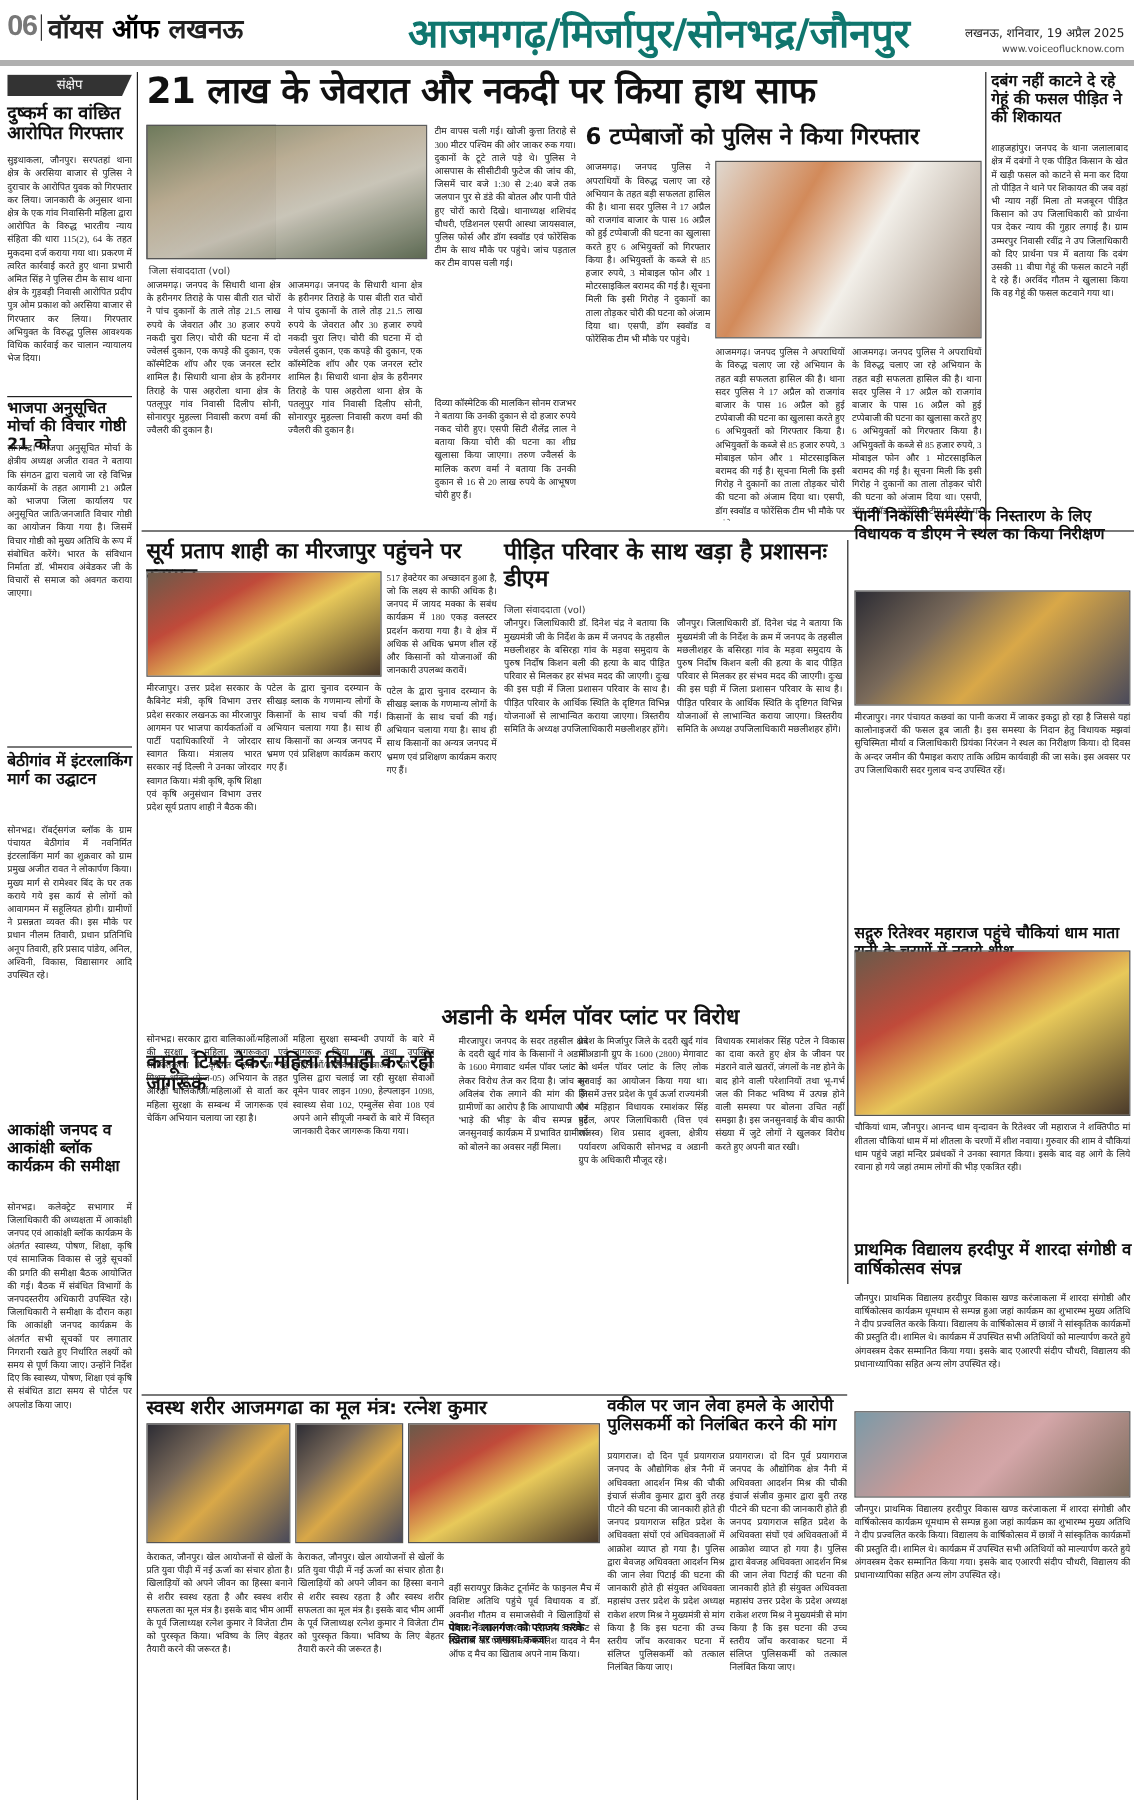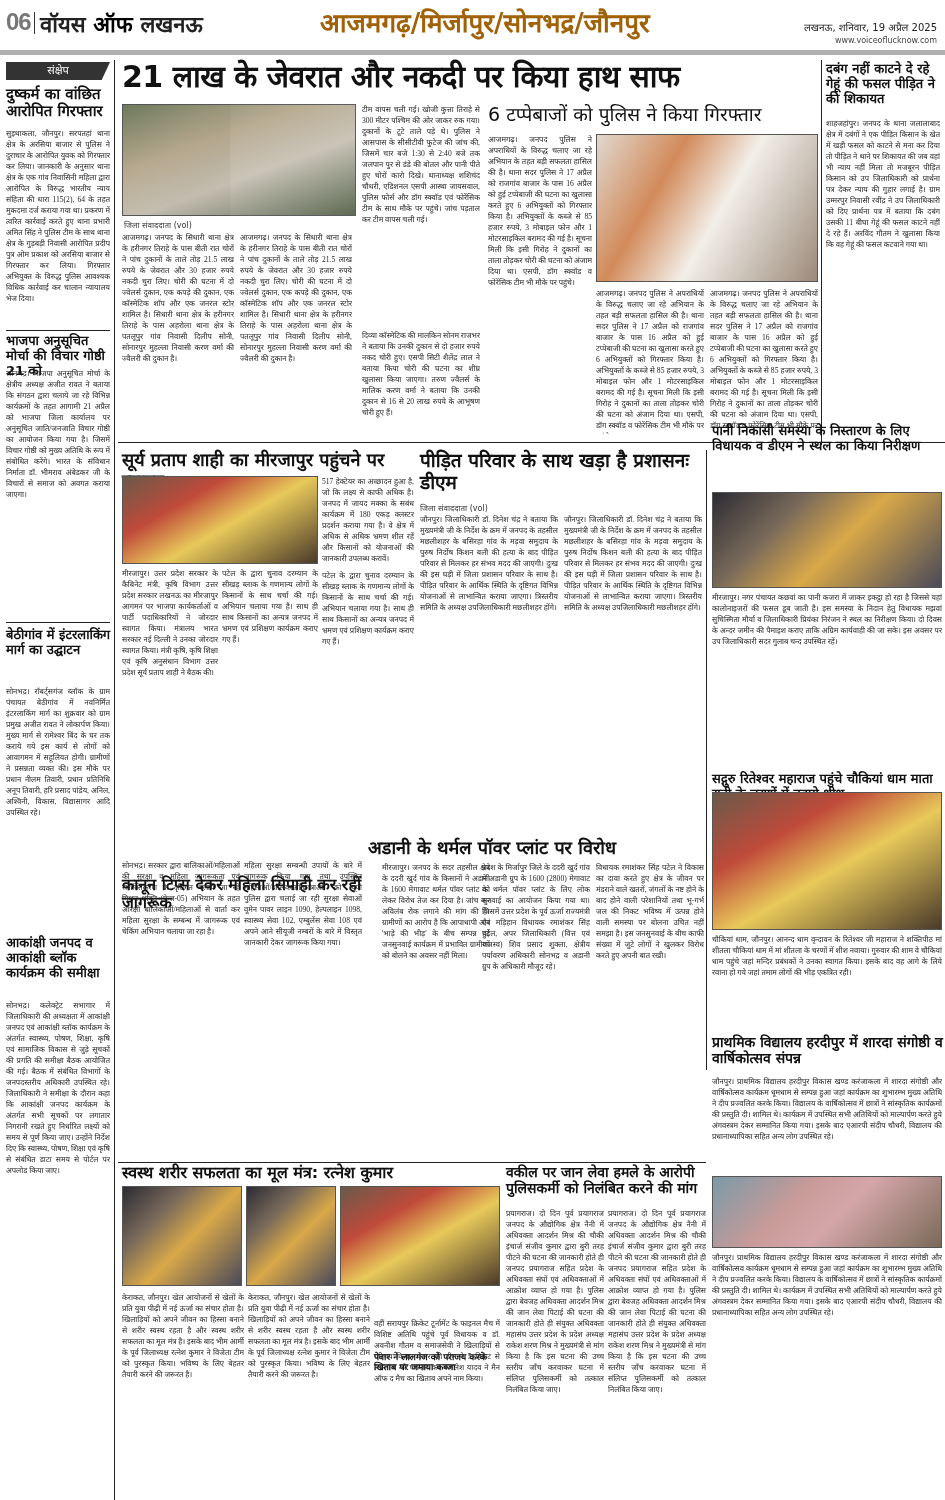--- a/index.html
+++ b/index.html
@@ -3,21 +3,21 @@
 <meta charset="utf-8">
 <style>
 *{box-sizing:border-box;margin:0;padding:0}
 body{width:945px;height:1500px;background:#fff;font-family:"DejaVu Sans",sans-serif;color:#111;position:relative;overflow:hidden}
 .abs{position:absolute}
 .masthead{left:0;top:0;width:945px;height:52px}
 .pgno{left:6px;top:8px;font-size:24px;font-weight:bold;color:#777;font-family:"Liberation Sans",sans-serif;letter-spacing:-1px}
 .pgsep{left:34px;top:12px;width:1px;height:22px;background:#333}
 .brand{left:40px;top:8px;font-size:22px;font-weight:bold;color:#222}
 .brand .mid{color:#000000}
-.region{left:320px;top:4px;font-size:26px;font-weight:bold;color:#a16207}
+.region{left:340px;top:4px;font-size:33px;font-weight:bold;color:#0f766e}
 .dateline{right:8px;top:20px;font-size:10px;color:#222}
 .web{right:8px;top:36px;font-size:8px;color:#444}
 .rule{left:0;top:50px;width:945px;height:5px;background:#b0b0b0}
 .colsep{width:1px;background:#222}
 .tag{left:6px;top:62px;width:104px;height:18px;background:#333;color:#fff;font-size:11px;text-align:center;line-height:18px;clip-path:polygon(0 0,100% 0,92% 100%,0 100%)}
 .hd{font-weight:bold;color:#111;line-height:1.15}
 .body{font-size:7.6px;line-height:11px;color:#222;text-align:justify;overflow:hidden;font-family:Liberation Serif, serif}
 .photo{background:linear-gradient(135deg,#8a7a6a,#c9b59a 40%,#6b5d52 70%,#a89a88);border:1px solid #555}
 .photo.b{background:linear-gradient(160deg,#6d7a5c,#b7a98f 35%,#c7c2b5 60%,#55624a)}
 .photo.c{background:linear-gradient(120deg,#e0d8cf,#d28a5a 30%,#f2efe9 55%,#9c8a7a)}
@@ -62,21 +62,21 @@
 
 <div class="abs hd" style="left:122px;top:60px;width:700px;font-size:30px;letter-spacing:-0.5px">21 लाख के जेवरात और नकदी पर किया हाथ साफ</div>
 <div class="abs photo" style="left:122px;top:104px;width:108px;height:112px"></div>
 <div class="abs photo b" style="left:122px;top:104px;width:234px;height:112px;opacity:0.95"></div>
 <div class="abs caption" style="left:124px;top:219px">जिला संवाददाता (vol)</div>
 <div class="abs body" style="left:122px;top:232px;width:112px;height:200px">आजमगढ़। जनपद के सिधारी थाना क्षेत्र के हरीनगर तिराहे के पास बीती रात चोरों ने पांच दुकानों के ताले तोड़ 21.5 लाख रुपये के जेवरात और 30 हजार रुपये नकदी चुरा लिए। चोरी की घटना में दो ज्वेलर्स दुकान, एक कपड़े की दुकान, एक कॉस्मेटिक शॉप और एक जनरल स्टोर शामिल है। सिधारी थाना क्षेत्र के हरीनगर तिराहे के पास अहरोला थाना क्षेत्र के पतलूपुर गांव निवासी दिलीप सोनी, सोनारपुर मुहल्ला निवासी करण वर्मा की ज्वैलरी की दुकान है।</div>
 <div class="abs body" style="left:240px;top:232px;width:112px;height:200px">आजमगढ़। जनपद के सिधारी थाना क्षेत्र के हरीनगर तिराहे के पास बीती रात चोरों ने पांच दुकानों के ताले तोड़ 21.5 लाख रुपये के जेवरात और 30 हजार रुपये नकदी चुरा लिए। चोरी की घटना में दो ज्वेलर्स दुकान, एक कपड़े की दुकान, एक कॉस्मेटिक शॉप और एक जनरल स्टोर शामिल है। सिधारी थाना क्षेत्र के हरीनगर तिराहे के पास अहरोला थाना क्षेत्र के पतलूपुर गांव निवासी दिलीप सोनी, सोनारपुर मुहल्ला निवासी करण वर्मा की ज्वैलरी की दुकान है।</div>
 <div class="abs body" style="left:362px;top:104px;width:118px;height:330px">टीम वापस चली गई। खोजी कुत्ता तिराहे से 300 मीटर पश्चिम की ओर जाकर रुक गया। दुकानों के टूटे ताले पड़े थे। पुलिस ने आसपास के सीसीटीवी फुटेज की जांच की, जिसमें चार बजे 1:30 से 2:40 बजे तक जलपान पुर से डंडे की बोतल और पानी पीते हुए चोरों कारो दिखे। थानाध्यक्ष शशिचंद चौधरी, एडिशनल एसपी आस्था जायसवाल, पुलिस फोर्स और डॉग स्क्वॉड एवं फोरेंसिक टीम के साथ मौके पर पहुंचे। जांच पड़ताल कर टीम वापस चली गई।</div>
 <div class="abs body" style="left:362px;top:330px;width:118px;height:100px;background:#fff">दिव्या कॉस्मेटिक की मालकिन सोनम राजभर ने बताया कि उनकी दुकान से दो हजार रुपये नकद चोरी हुए। एसपी सिटी शैलेंद्र लाल ने बताया किया चोरी की घटना का शीघ्र खुलासा किया जाएगा। तरुण ज्वैलर्स के मालिक करण वर्मा ने बताया कि उनकी दुकान से 16 से 20 लाख रुपये के आभूषण चोरी हुए हैं।</div>
 
-<div class="abs hd" style="left:488px;top:104px;width:330px;font-size:19px;font-weight:normal">6 टप्पेबाजों को पुलिस ने किया गिरफ्तार</div>
+<div class="abs hd" style="left:488px;top:104px;width:330px;font-size:19px;font-weight:bold">6 टप्पेबाजों को पुलिस ने किया गिरफ्तार</div>
 <div class="abs body" style="left:488px;top:134px;width:104px;height:300px">आजमगढ़। जनपद पुलिस ने अपराधियों के विरुद्ध चलाए जा रहे अभियान के तहत बड़ी सफलता हासिल की है। थाना सदर पुलिस ने 17 अप्रैल को राजगांव बाजार के पास 16 अप्रैल को हुई टप्पेबाजी की घटना का खुलासा करते हुए 6 अभियुक्तों को गिरफ्तार किया है। अभियुक्तों के कब्जे से 85 हजार रुपये, 3 मोबाइल फोन और 1 मोटरसाइकिल बरामद की गई है। सूचना मिली कि इसी गिरोह ने दुकानों का ताला तोड़कर चोरी की घटना को अंजाम दिया था। एसपी, डॉग स्क्वॉड व फोरेंसिक टीम भी मौके पर पहुंचे।</div>
 <div class="abs photo c" style="left:596px;top:134px;width:222px;height:148px"></div>
 <div class="abs body" style="left:596px;top:288px;width:108px;height:146px">आजमगढ़। जनपद पुलिस ने अपराधियों के विरुद्ध चलाए जा रहे अभियान के तहत बड़ी सफलता हासिल की है। थाना सदर पुलिस ने 17 अप्रैल को राजगांव बाजार के पास 16 अप्रैल को हुई टप्पेबाजी की घटना का खुलासा करते हुए 6 अभियुक्तों को गिरफ्तार किया है। अभियुक्तों के कब्जे से 85 हजार रुपये, 3 मोबाइल फोन और 1 मोटरसाइकिल बरामद की गई है। सूचना मिली कि इसी गिरोह ने दुकानों का ताला तोड़कर चोरी की घटना को अंजाम दिया था। एसपी, डॉग स्क्वॉड व फोरेंसिक टीम भी मौके पर पहुंचे।</div>
 <div class="abs body" style="left:710px;top:288px;width:108px;height:146px">आजमगढ़। जनपद पुलिस ने अपराधियों के विरुद्ध चलाए जा रहे अभियान के तहत बड़ी सफलता हासिल की है। थाना सदर पुलिस ने 17 अप्रैल को राजगांव बाजार के पास 16 अप्रैल को हुई टप्पेबाजी की घटना का खुलासा करते हुए 6 अभियुक्तों को गिरफ्तार किया है। अभियुक्तों के कब्जे से 85 हजार रुपये, 3 मोबाइल फोन और 1 मोटरसाइकिल बरामद की गई है। सूचना मिली कि इसी गिरोह ने दुकानों का ताला तोड़कर चोरी की घटना को अंजाम दिया था। एसपी, डॉग स्क्वॉड व फोरेंसिक टीम भी मौके पर पहुंचे।</div>
 
 <div class="abs hd" style="left:826px;top:62px;width:118px;font-size:13px">दबंग नहीं काटने दे रहे गेहूं की फसल पीड़ित ने की शिकायत</div>
 <div class="abs body" style="left:826px;top:118px;width:114px;height:320px">शाहजहांपुर। जनपद के थाना जलालाबाद क्षेत्र में दबंगों ने एक पीड़ित किसान के खेत में खड़ी फसल को काटने से मना कर दिया तो पीड़ित ने थाने पर शिकायत की जब वहां भी न्याय नहीं मिला तो मजबूरन पीड़ित किसान को उप जिलाधिकारी को प्रार्थना पत्र देकर न्याय की गुहार लगाई है। ग्राम उम्मरपुर निवासी रवींद्र ने उप जिलाधिकारी को दिए प्रार्थना पत्र में बताया कि दबंग उसकी 11 बीघा गेहूं की फसल काटने नहीं दे रहे हैं। अरविंद गौतम ने खुलासा किया कि वह गेहूं की फसल कटवाने गया था।</div>
 
 <div class="abs hr" style="left:118px;top:442px;width:827px"></div>
 
@@ -109,21 +109,21 @@
 <div class="abs body" style="left:482px;top:862px;width:108px;height:298px">प्रदेश के मिर्जापुर जिले के ददरी खुर्द गांव में अडानी ग्रुप के 1600 (2800) मेगावाट के थर्मल पॉवर प्लांट के लिए लोक सुनवाई का आयोजन किया गया था। जिसमें उत्तर प्रदेश के पूर्व ऊर्जा राज्यमंत्री एवं मड़िहान विधायक रमाशंकर सिंह पटेल, अपर जिलाधिकारी (वित्त एवं राजस्व) शिव प्रसाद शुक्ला, क्षेत्रीय पर्यावरण अधिकारी सोनभद्र व अडानी ग्रुप के अधिकारी मौजूद रहे।</div>
 <div class="abs body" style="left:596px;top:862px;width:108px;height:298px">विधायक रमाशंकर सिंह पटेल ने विकास का दावा करते हुए क्षेत्र के जीवन पर मंडराने वाले खतरों, जंगलों के नष्ट होने के बाद होने वाली परेशानियों तथा भू-गर्भ जल की निकट भविष्य में उत्पन्न होने वाली समस्या पर बोलना उचित नहीं समझा है। इस जनसुनवाई के बीच काफी संख्या में जुटे लोगों ने खुलकर विरोध करते हुए अपनी बात रखी।</div>
 
 <div class="abs hd" style="left:712px;top:1034px;width:232px;font-size:14px">प्राथमिक विद्यालय हरदीपुर में शारदा संगोष्ठी व वार्षिकोत्सव संपन्न</div>
 <div class="abs body" style="left:712px;top:1076px;width:230px;height:110px">जौनपुर। प्राथमिक विद्यालय हरदीपुर विकास खण्ड करंजाकला में शारदा संगोष्ठी और वार्षिकोत्सव कार्यक्रम धूमधाम से सम्पन्न हुआ जहां कार्यक्रम का शुभारम्भ मुख्य अतिथि ने दीप प्रज्वलित करके किया। विद्यालय के वार्षिकोत्सव में छात्रों ने सांस्कृतिक कार्यक्रमों की प्रस्तुति दी। शामिल थे। कार्यक्रम में उपस्थित सभी अतिथियों को माल्यार्पण करते हुये अंगवस्त्रम देकर सम्मानित किया गया। इसके बाद एआरपी संदीप चौधरी, विद्यालय की प्रधानाध्यापिका सहित अन्य लोग उपस्थित रहे।</div>
 <div class="abs photo f" style="left:712px;top:1176px;width:230px;height:72px"></div>
 <div class="abs body" style="left:712px;top:1252px;width:230px;height:245px">जौनपुर। प्राथमिक विद्यालय हरदीपुर विकास खण्ड करंजाकला में शारदा संगोष्ठी और वार्षिकोत्सव कार्यक्रम धूमधाम से सम्पन्न हुआ जहां कार्यक्रम का शुभारम्भ मुख्य अतिथि ने दीप प्रज्वलित करके किया। विद्यालय के वार्षिकोत्सव में छात्रों ने सांस्कृतिक कार्यक्रमों की प्रस्तुति दी। शामिल थे। कार्यक्रम में उपस्थित सभी अतिथियों को माल्यार्पण करते हुये अंगवस्त्रम देकर सम्मानित किया गया। इसके बाद एआरपी संदीप चौधरी, विद्यालय की प्रधानाध्यापिका सहित अन्य लोग उपस्थित रहे।</div>
 
 <div class="abs hr" style="left:118px;top:1162px;width:588px"></div>
 
-<div class="abs hd" style="left:122px;top:1164px;width:380px;font-size:16px">स्वस्थ शरीर सफलता का मूल मंत्र: रत्नेश कुमार</div>
+<div class="abs hd" style="left:122px;top:1164px;width:380px;font-size:16px">स्वस्थ शरीर आजमगढा का मूल मंत्र: रत्नेश कुमार</div>
 <div class="abs photo e" style="left:122px;top:1186px;width:120px;height:100px"></div>
 <div class="abs photo e" style="left:246px;top:1186px;width:90px;height:100px"></div>
 <div class="abs photo d" style="left:340px;top:1186px;width:160px;height:100px"></div>
 <div class="abs body" style="left:122px;top:1292px;width:122px;height:205px">केराकत, जौनपुर। खेल आयोजनों से खेलों के प्रति युवा पीढ़ी में नई ऊर्जा का संचार होता है। खिलाड़ियों को अपने जीवन का हिस्सा बनाने से शरीर स्वस्थ रहता है और स्वस्थ शरीर सफलता का मूल मंत्र है। इसके बाद भीम आर्मी के पूर्व जिलाध्यक्ष रत्नेश कुमार ने विजेता टीम को पुरस्कृत किया। भविष्य के लिए बेहतर तैयारी करने की जरूरत है।</div>
 <div class="abs body" style="left:248px;top:1292px;width:122px;height:205px">केराकत, जौनपुर। खेल आयोजनों से खेलों के प्रति युवा पीढ़ी में नई ऊर्जा का संचार होता है। खिलाड़ियों को अपने जीवन का हिस्सा बनाने से शरीर स्वस्थ रहता है और स्वस्थ शरीर सफलता का मूल मंत्र है। इसके बाद भीम आर्मी के पूर्व जिलाध्यक्ष रत्नेश कुमार ने विजेता टीम को पुरस्कृत किया। भविष्य के लिए बेहतर तैयारी करने की जरूरत है।</div>
 <div class="abs hd" style="left:374px;top:1352px;width:126px;font-size:9px">पेवार ने लालगंज को पराजय करके खिताब पर जमाया कब्जा</div>
 <div class="abs body" style="left:374px;top:1318px;width:126px;height:178px">वहीं सरायपुर क्रिकेट टूर्नामेंट के फाइनल मैच में विशिष्ट अतिथि पहुंचे पूर्व विधायक व डॉ. अवनीश गौतम व समाजसेवी ने खिलाड़ियों से परिचय किया। पेवार की टीम ने 5 विकेट से लालगंज को पराजय कर कमलेश यादव ने मैन ऑफ द मैच का खिताब अपने नाम किया।</div>
 
 <div class="abs hd" style="left:506px;top:1164px;width:200px;font-size:14px">वकील पर जान लेवा हमले के आरोपी पुलिसकर्मी को निलंबित करने की मांग</div>
 <div class="abs body" style="left:506px;top:1208px;width:98px;height:290px">प्रयागराज। दो दिन पूर्व प्रयागराज जनपद के औद्योगिक क्षेत्र नैनी में अधिवक्ता आदर्शन मिश्र की चौकी इंचार्ज संजीव कुमार द्वारा बुरी तरह पीटने की घटना की जानकारी होते ही जनपद प्रयागराज सहित प्रदेश के अधिवक्ता संघों एवं अधिवक्ताओं में आक्रोश व्याप्त हो गया है। पुलिस द्वारा बेवजह अधिवक्ता आदर्शन मिश्र की जान लेवा पिटाई की घटना की जानकारी होते ही संयुक्त अधिवक्ता महासंघ उत्तर प्रदेश के प्रदेश अध्यक्ष राकेश शरण मिश्र ने मुख्यमंत्री से मांग किया है कि इस घटना की उच्च स्तरीय जाँच करवाकर घटना में संलिप्त पुलिसकर्मी को तत्काल निलंबित किया जाए।</div>

